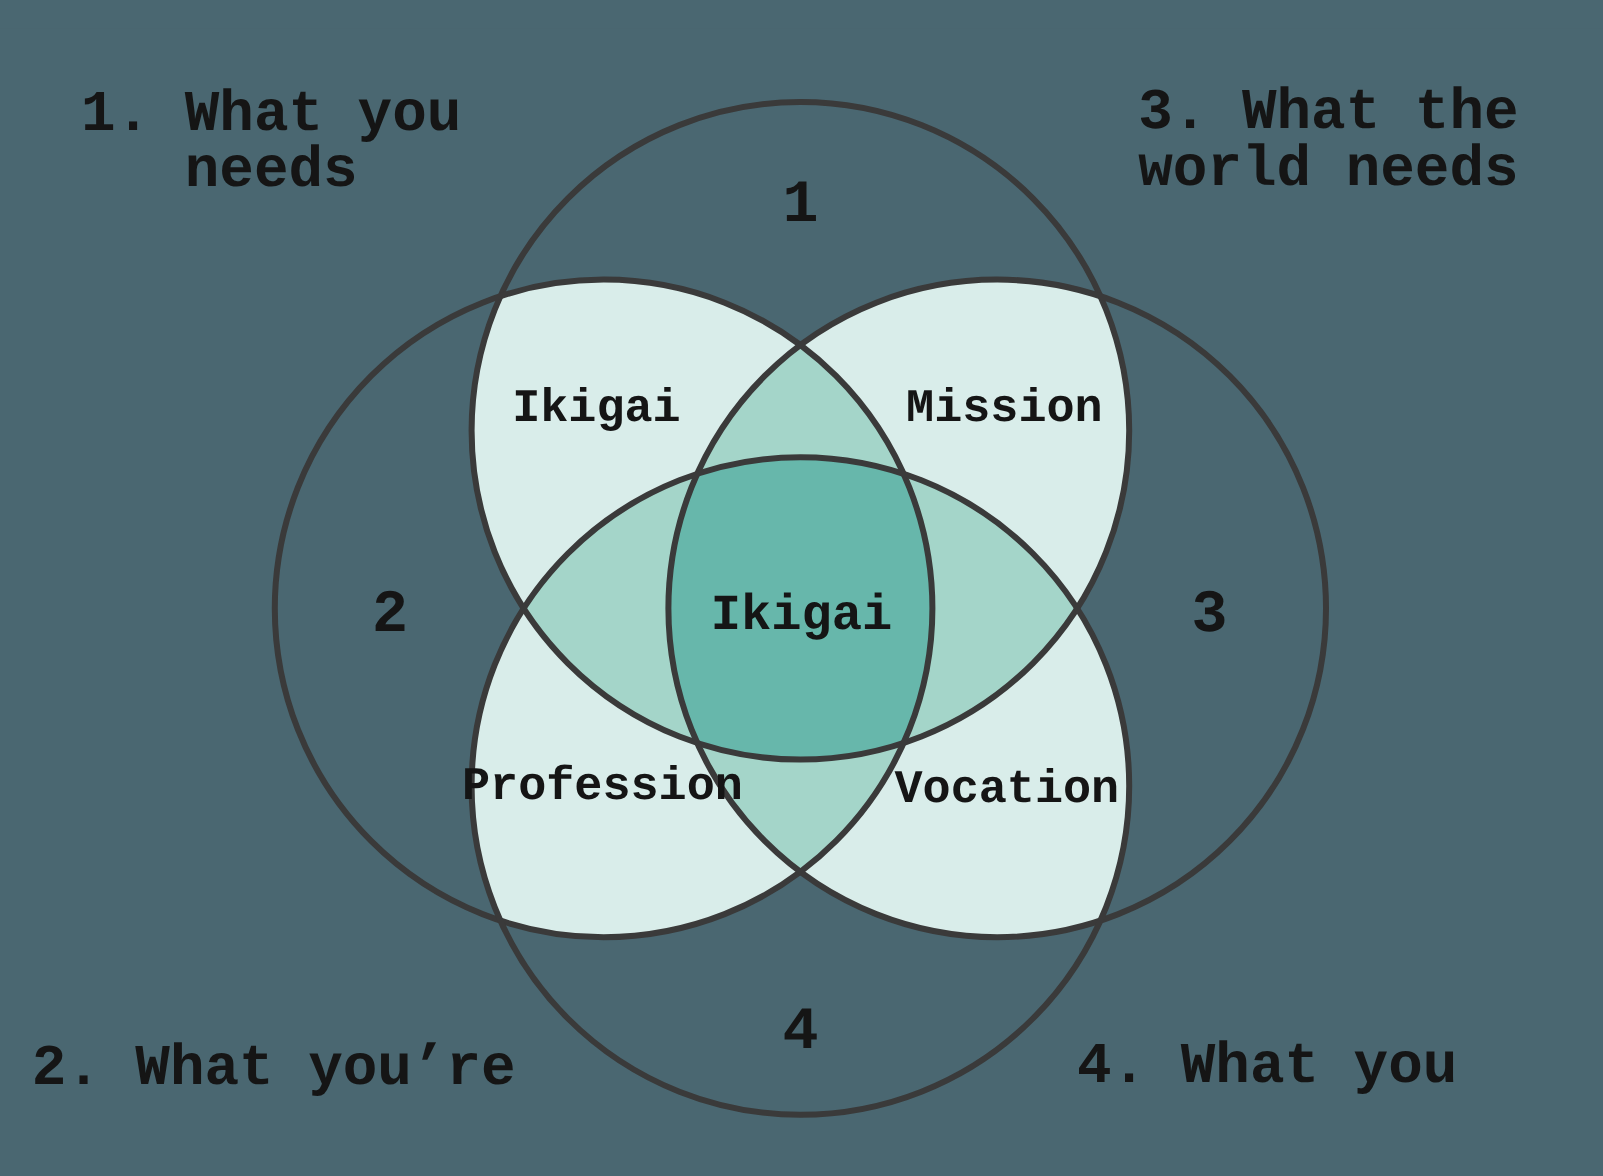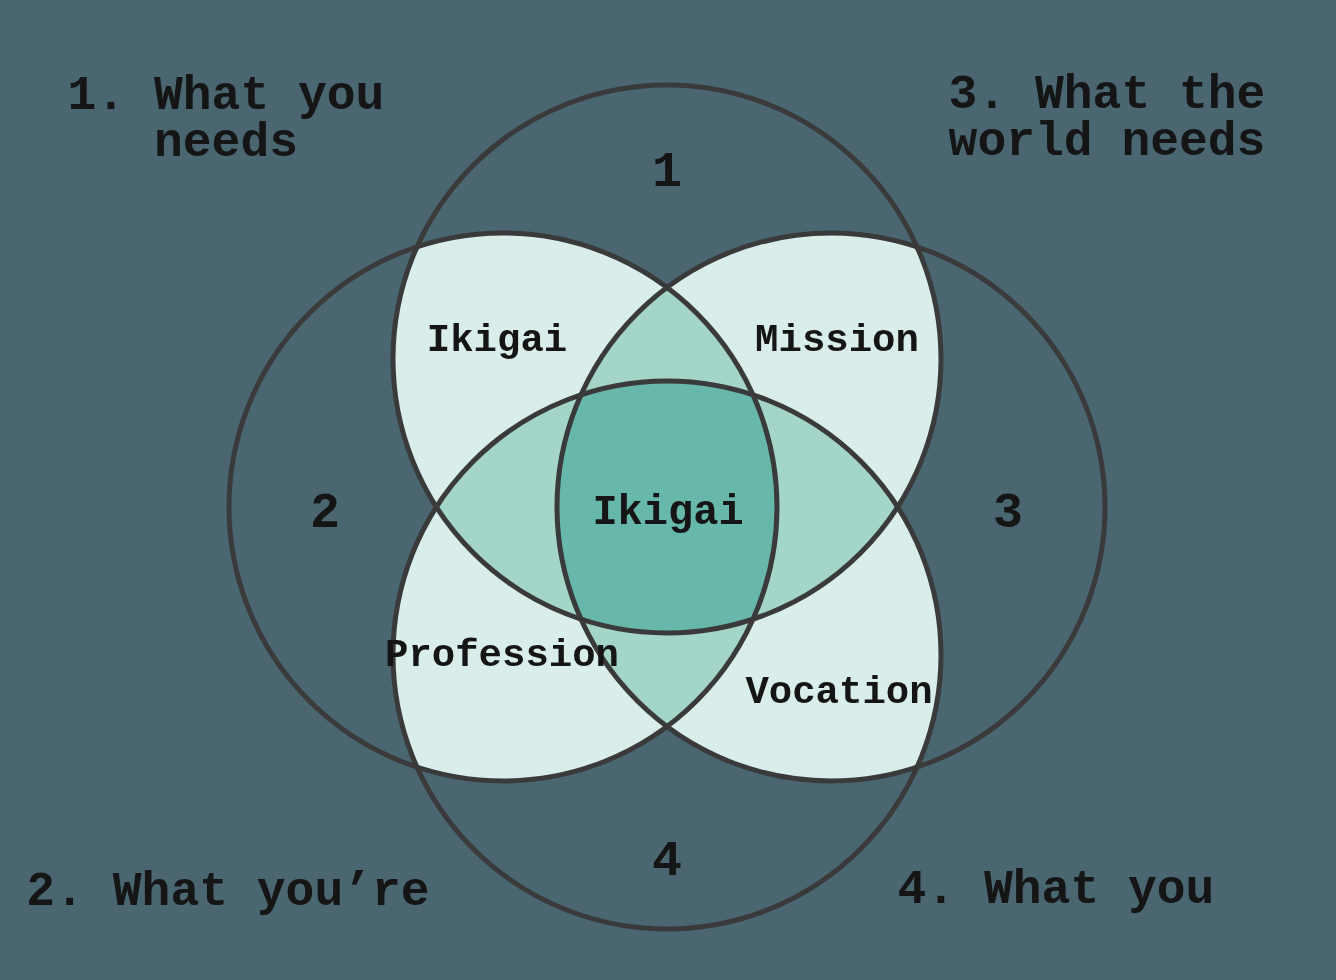--- a/index.html
+++ b/index.html
@@ -110,16 +110,16 @@
   </div>
 
   <div class="label circle-number" style="left:667px;top:148px;">1</div>
   <div class="label circle-number" style="left:325px;top:489px;">2</div>
   <div class="label circle-number" style="left:1008px;top:489px;">3</div>
   <div class="label circle-number" style="left:667px;top:837px;">4</div>
 
   <div class="label region-label" style="left:497px;top:317px;">Ikigai</div>
   <div class="label region-label" style="left:837px;top:317px;">Mission</div>
   <div class="label region-label" style="left:502px;top:632px;">Profession</div>
-  <div class="label region-label" style="left:839px;top:669px;">Vocation</div>
+  <div class="label region-label" style="left:839px;top:634px;">Vocation</div>
   <div class="label center-label" style="left:668px;top:489px;">Ikigai</div>
 
 </div>
 
 </body></html>

